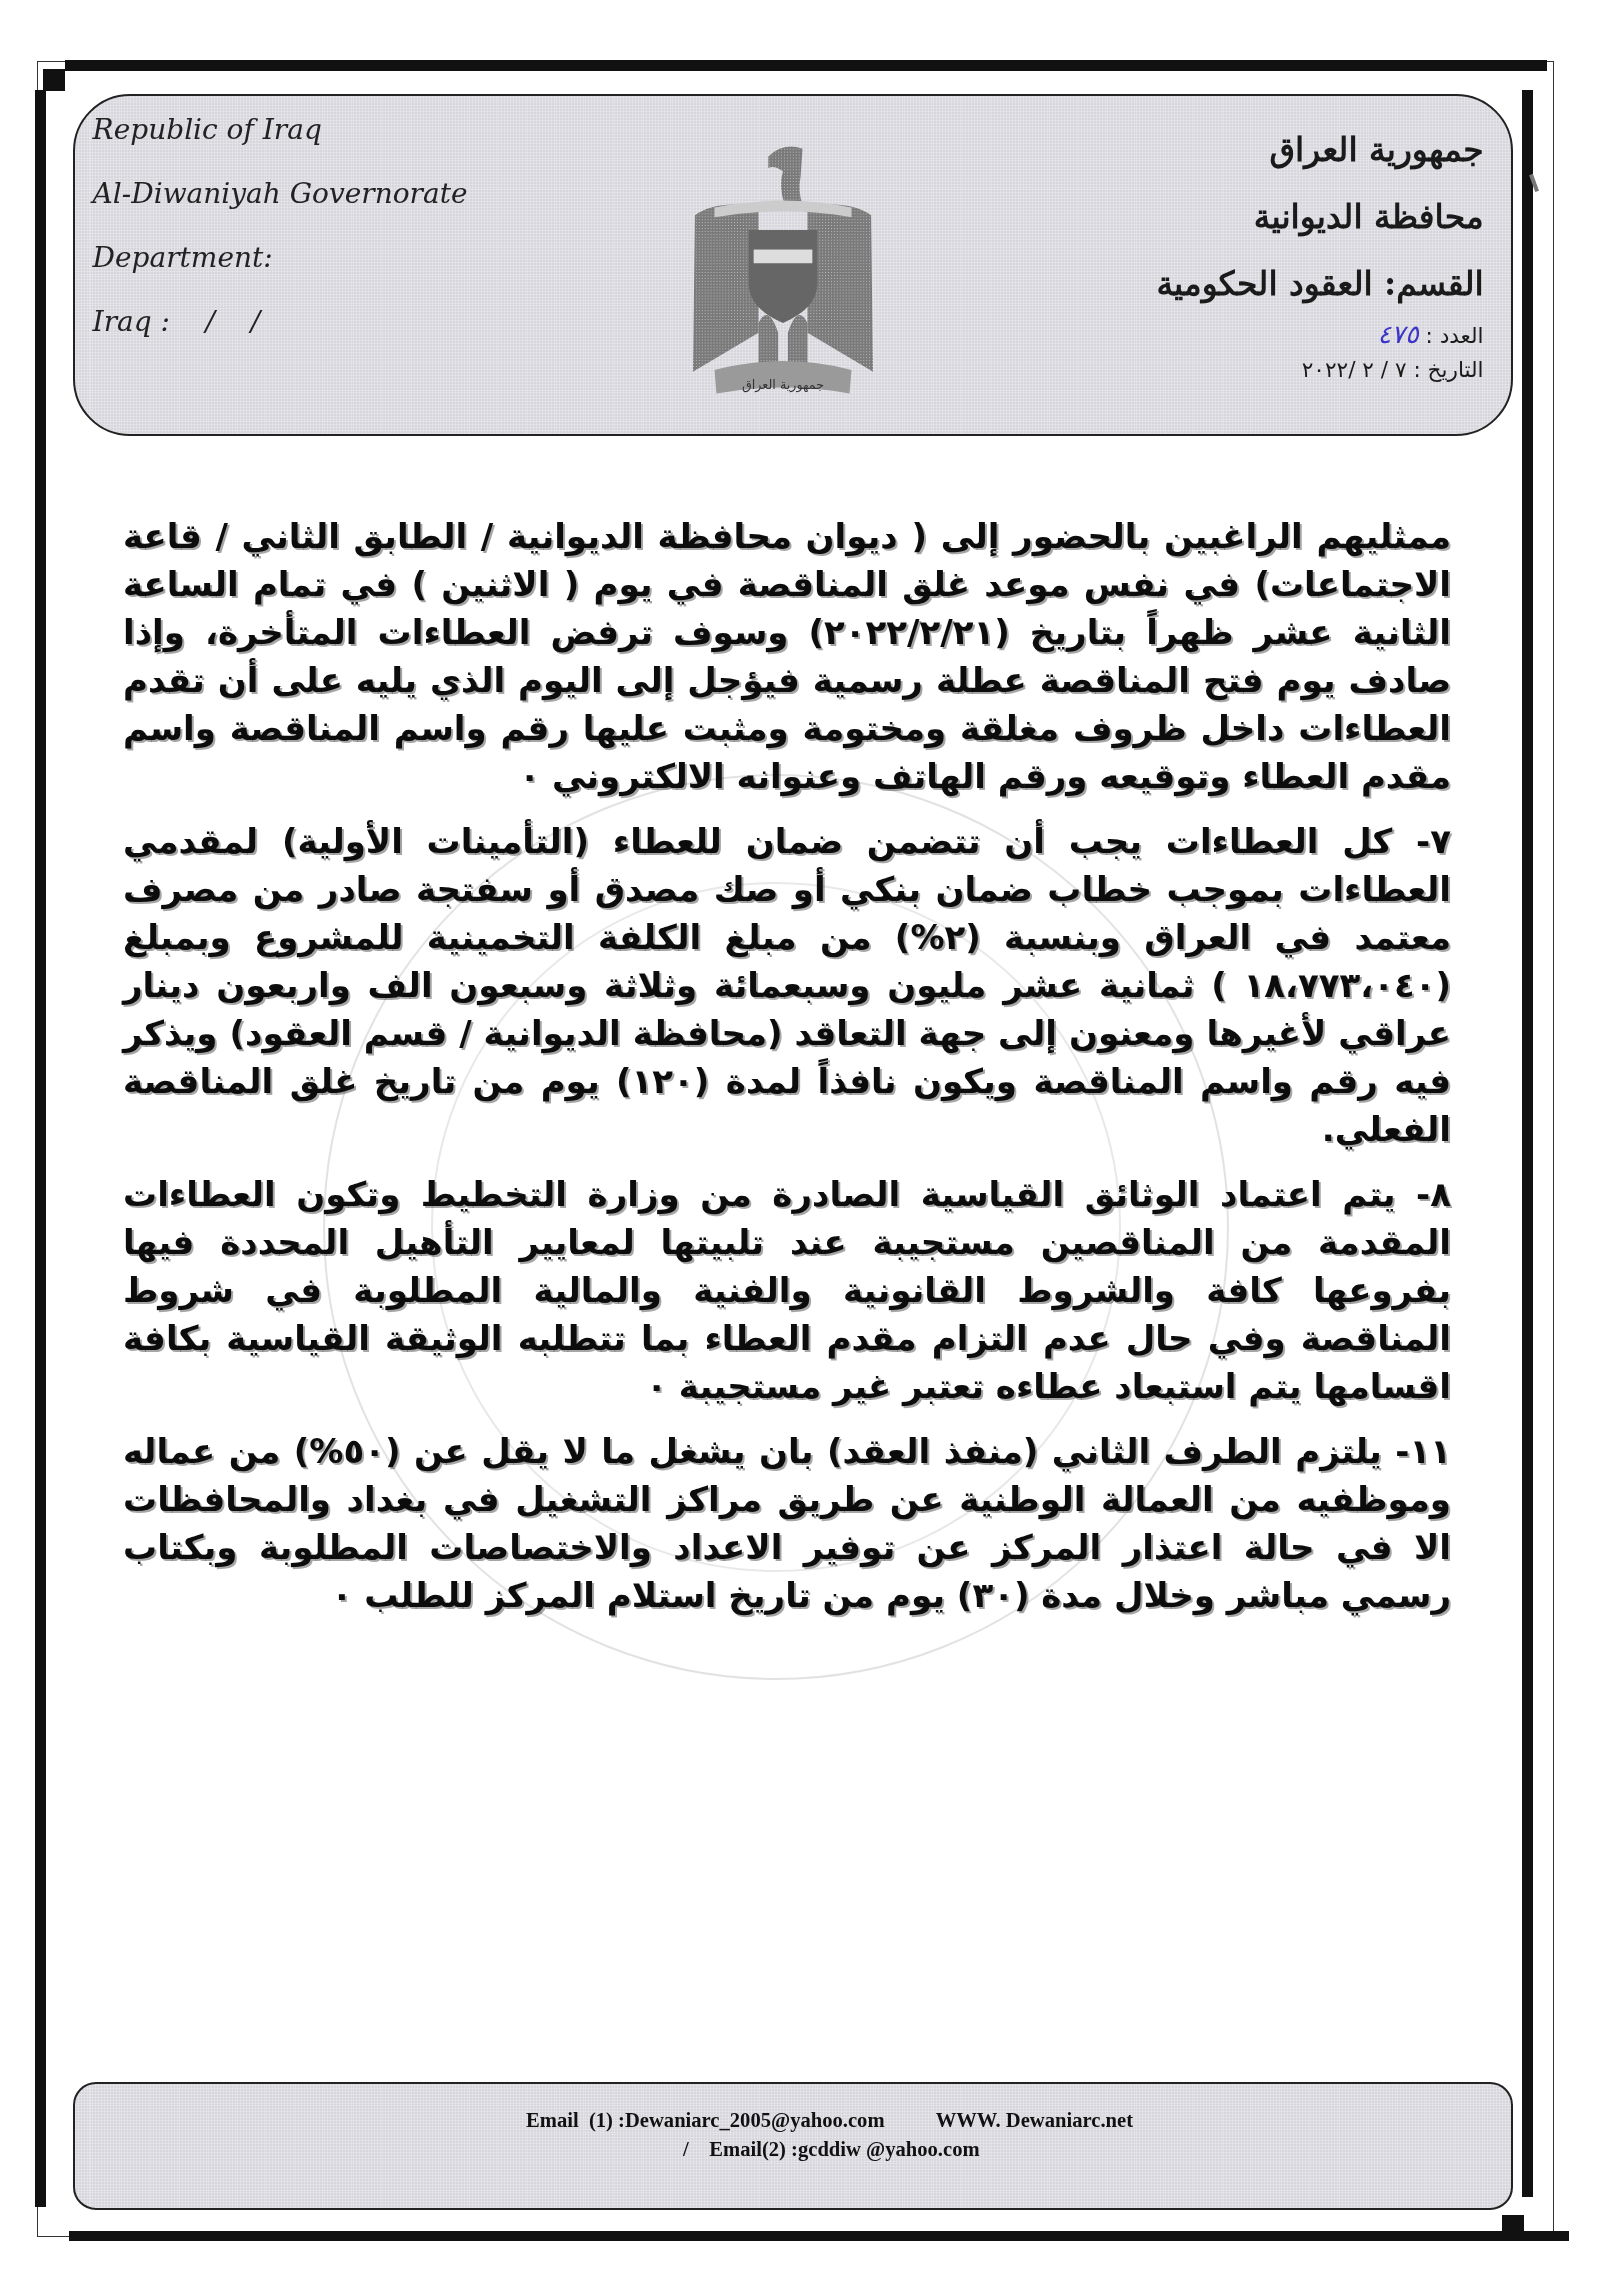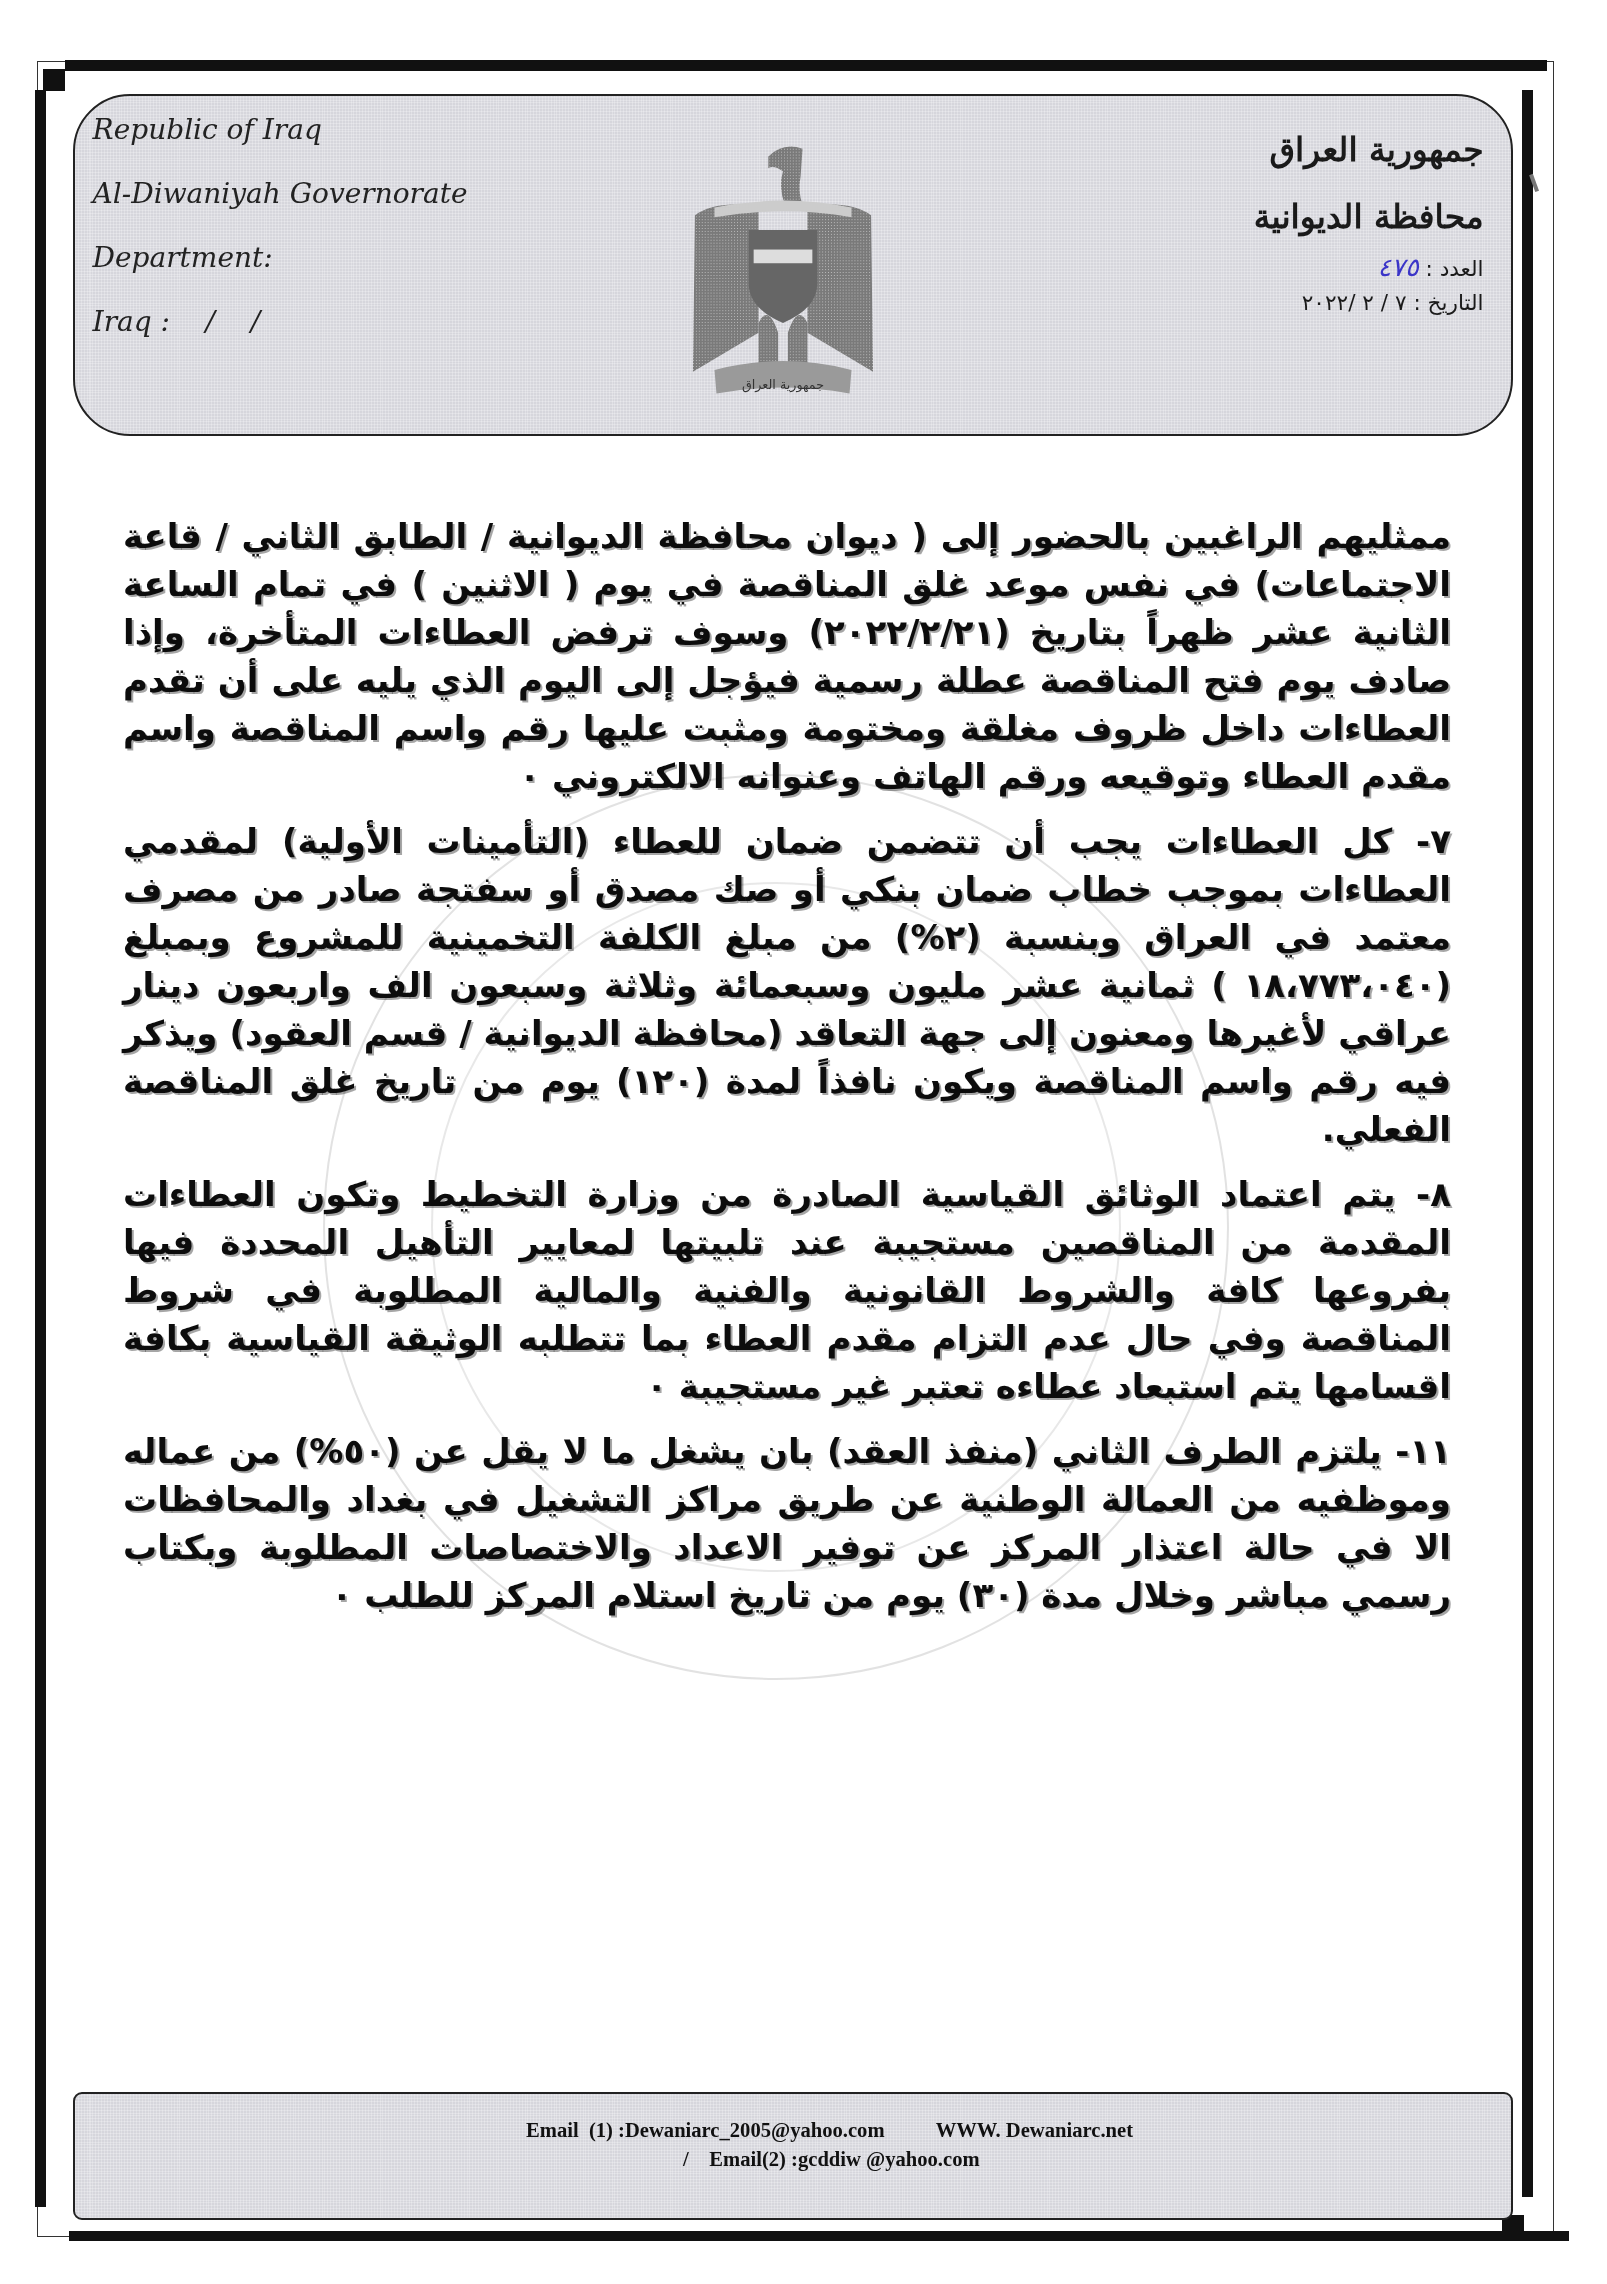--- a/index.html
+++ b/index.html
@@ -35,26 +35,25 @@
     font-family:"DejaVu Sans", sans-serif; font-weight:bold; font-size:34px; line-height:48px;
     color:#0c0c0c; text-shadow:2px 2px 0 rgba(0,0,0,0.35);
   }
   .body-text p { margin:17px; }
 
   .watermark { position:absolute; left:323px; top:774px; width:902px; height:902px; border-radius:50%; border:2.9px solid rgba(140,140,140,0.25); pointer-events:none; }
   .watermark-inner { position:absolute; left:431px; top:882px; width:686px; height:686px; border-radius:50%; border:2px solid rgba(140,140,140,0.2); }
 
   .footer-box {
     position:absolute; left:73px; top:2082px; width:1436px; height:124px;
-    border:2.9px solid #222; border-radius:9px;
+    border:2.9px solid #222; border-radius:23px;
     background:#d6d6dc;
     background-image:
       repeating-linear-gradient(0deg, rgba(255,255,255,0.25) 0 1px, transparent 1px 2.9px),
       repeating-linear-gradient(90deg, rgba(255,255,255,0.25) 0 1px, transparent 1px 2.9px);
-    margin-top: 10px;
   }
   .footer-line1 { position:absolute; left:451px; top:24.5px; font-family:"Liberation Serif", serif; font-weight:bold; font-size:20.6px; color:#111; white-space:pre; }
   .footer-line2 { position:absolute; left:608px; top:54px; font-family:"Liberation Serif", serif; font-weight:bold; font-size:20.6px; color:#111; white-space:pre; }
   .scan-mark { position:absolute; left:1532px; top:174px; width:3.9px; height:17.6px; background:#777; transform:rotate(-20deg); }
 </style>
 </head>
 <body>
 
 <div class="outer-frame"></div>
 <div class="outer-thick-top"></div>
@@ -90,20 +89,21 @@
       <path d="M85 190 Q95 170 105 200 L105 235 L85 235 Z" fill="url(#dots)"></path>
       <path d="M115 200 Q125 170 135 190 L135 235 L115 235 Z" fill="url(#dots)"></path>
       <path d="M40 238 Q110 220 180 238 L178 262 Q110 250 42 262 Z" fill="#9a9a9a"></path>
       <text x="110" y="258" text-anchor="middle" font-size="13" fill="#333" font-family="DejaVu Sans, sans-serif">جمهورية العراق</text>
     </svg>
   </div>
 
   <div class="ar-col">
     <div class="big">جمهورية العراق</div>
     <div class="big">محافظة الديوانية</div>
+    <div class="big">القسم: العقود الحكومية</div>
     <div class="small">
       <span>العدد :</span>
       <span class="hand">٤٧٥</span>
     </div>
     <div class="small">
       <span>التاريخ :</span>
       <span>٧ / ٢ /٢٠٢٢</span>
     </div>
   </div>
 </div>

